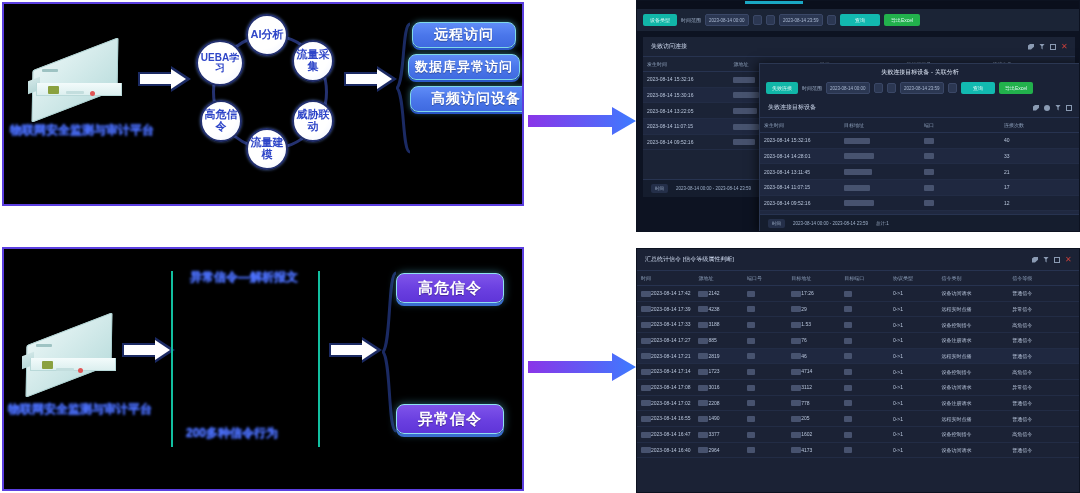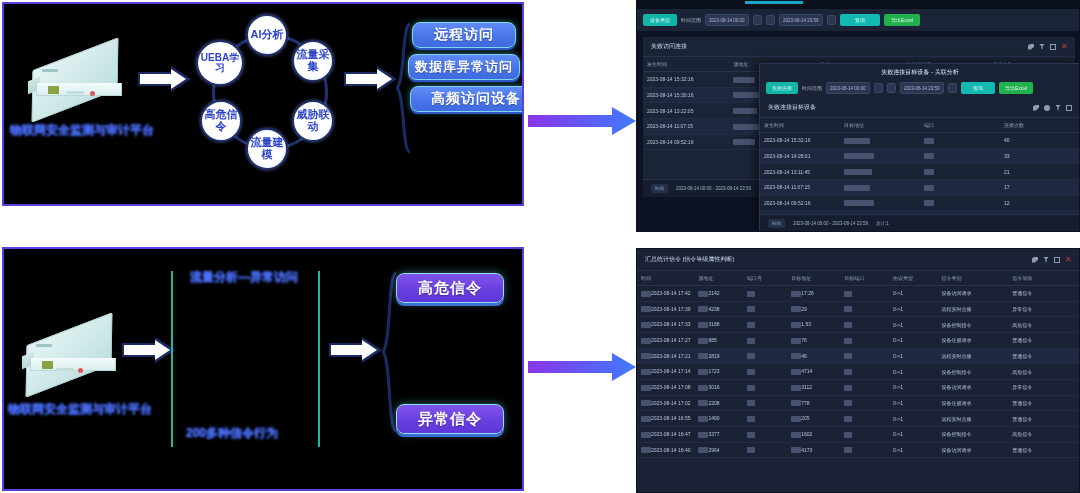--- a/index.html
+++ b/index.html
@@ -277,21 +277,21 @@
 
       <div class="barrow" style="left:118px; top:88px; width:54px; height:26px;">
         <div class="shaft"></div>
           <div class="head"></div>
           <div class="head-in"></div>
       </div>
 
       <div class="tealline" style="left:167px; top:22px; height:176px;"></div>
       <div class="tealline" style="left:314px; top:22px; height:176px;"></div>
 
-      <div class="blurtext" style="left:186px; top:20px;">流量分析—异常访问</div>
+      <div class="blurtext" style="left:186px; top:20px;">异常信令—解析报文</div>
       <div class="blurtext" style="left:182px; top:176px;">200多种信令行为</div>
 
       <div class="barrow" style="left:325px; top:88px; width:54px; height:26px;">
         <div class="shaft"></div>
           <div class="head"></div>
           <div class="head-in"></div>
       </div>
 
       <svg class="brace" style="left:378px; top:22px;" width="16" height="162" viewBox="0 0 16 162">
         <path d="M14 2 C6 2 9 73 1 81 C9 89 6 160 14 160" fill="none" stroke="#1b2a63" stroke-width="3"></path>

